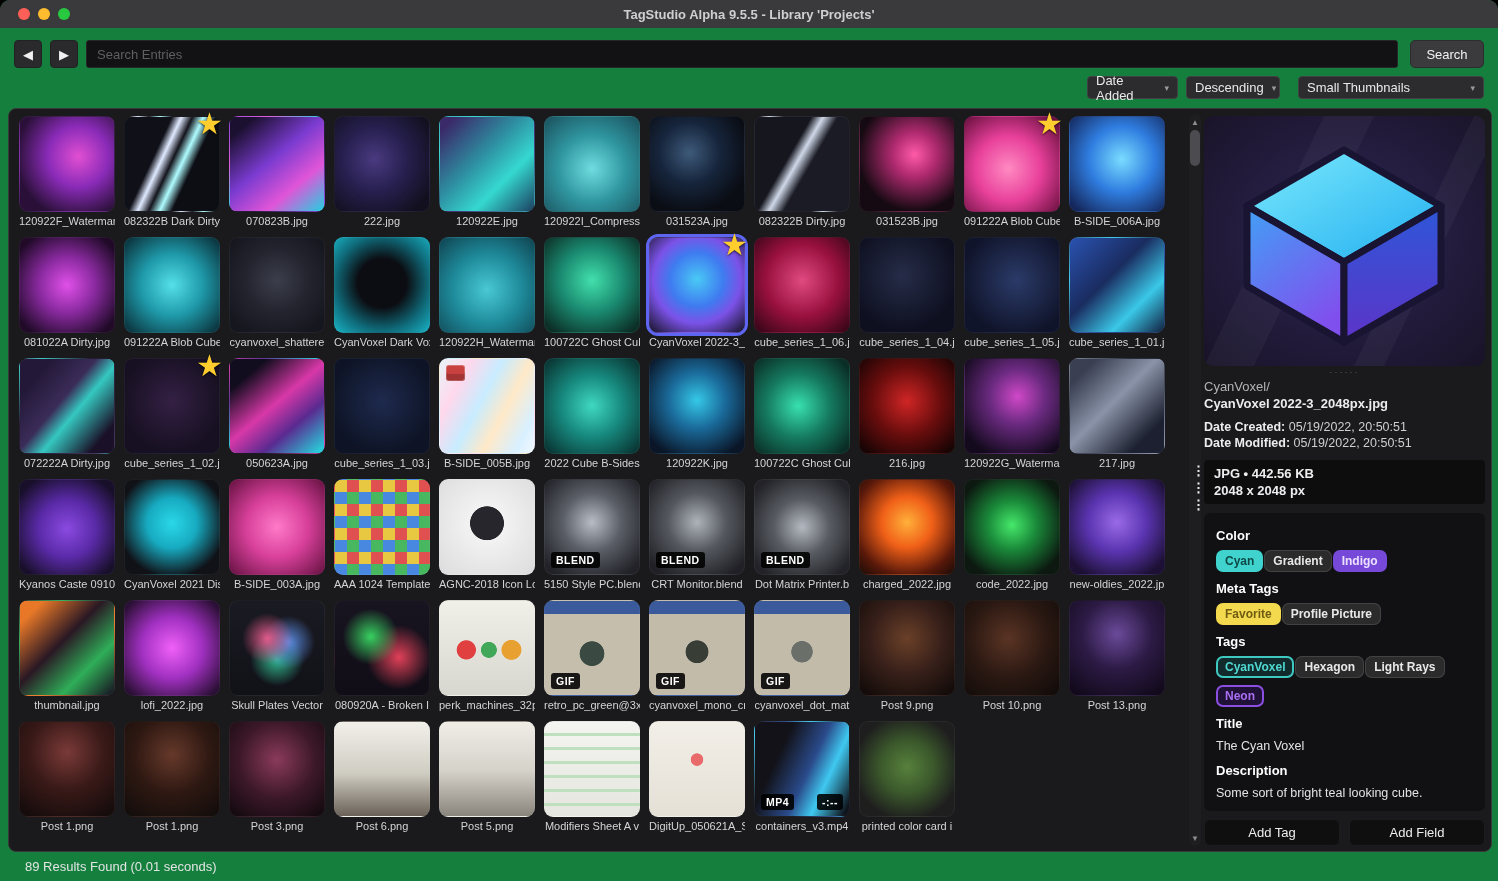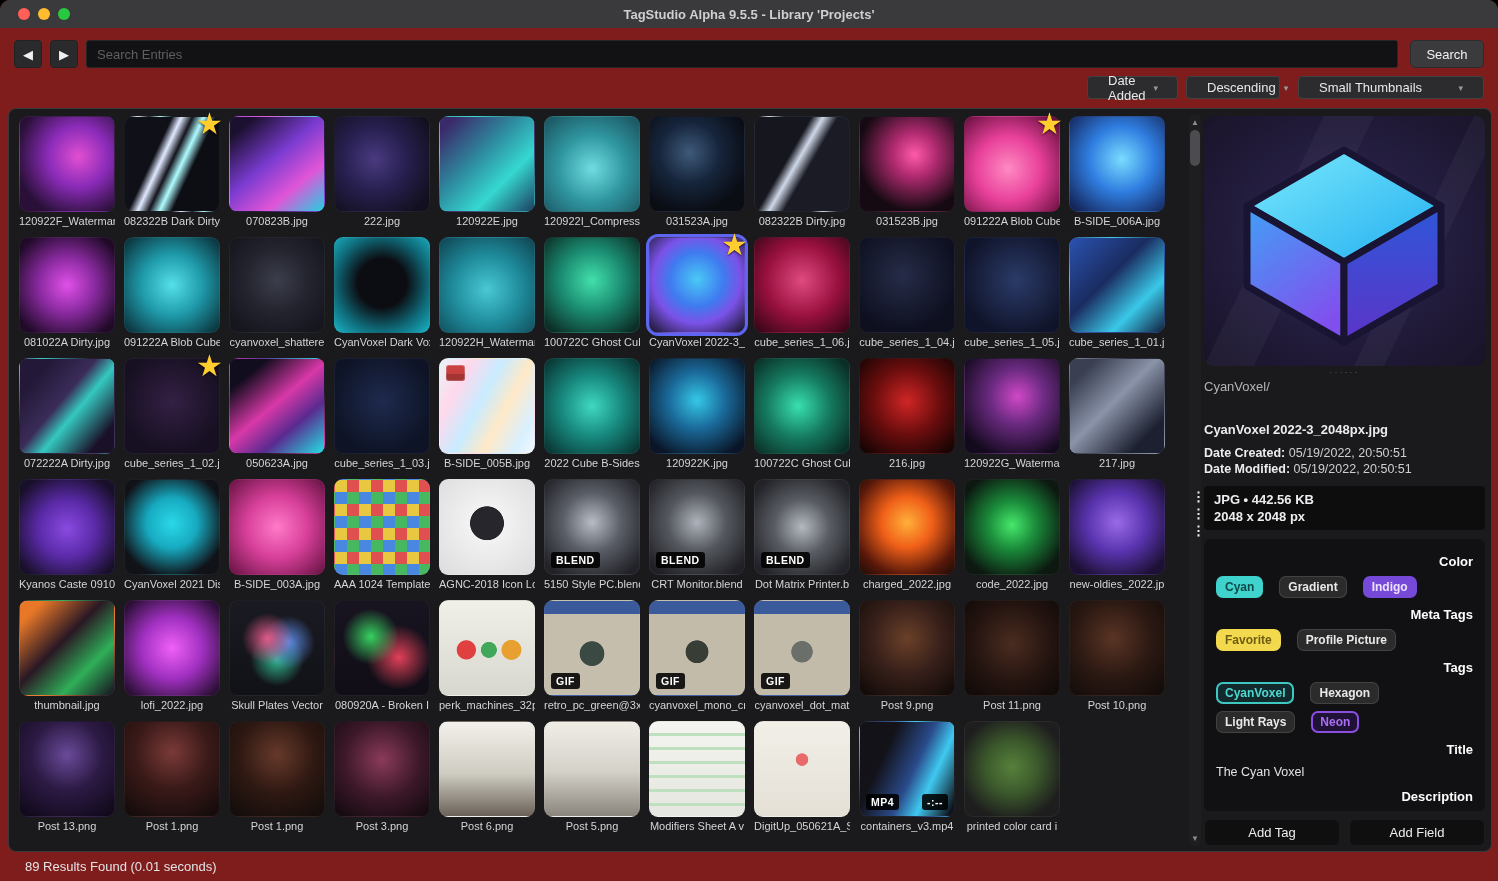--- a/index.html
+++ b/index.html
@@ -1,18 +1,18 @@
 <!DOCTYPE html>
 <html><head>
 <meta charset="utf-8">
 <style>
   * { margin:0; padding:0; box-sizing:border-box; }
   html,body { width:1498px; height:881px; background:#000; overflow:hidden;
     font-family:"Liberation Sans", sans-serif; }
-  .window { position:relative; width:1498px; height:881px; background:#7f1d1d;
+  .window { position:relative; width:1498px; height:881px; background:#15803d;
     border-radius:10px 10px 0 0; overflow:hidden; }
 
   
   .titlebar { position:absolute; top:0; left:0; width:100%; height:28px; background:#3a3a3c;
     display:flex; align-items:center; justify-content:center; }
   .tl { position:absolute; top:8px; width:12px; height:12px; border-radius:50%; }
   .tl.r { left:18px; } .tl.y { left:38px; } .tl.g { left:58px; }
   .title-text { font-size:13px; font-weight:bold; color:#cfcfd1; }
 
   
@@ -25,21 +25,21 @@
     font-size:13px; padding:0 10px; outline:none; font-family:"Liberation Sans",sans-serif; }
   .search-input::placeholder { color:#5f5f64; }
   .search-btn { position:absolute; top:40px; left:1410px; width:74px; height:28px;
     background:#3b3b3d; border:1px solid #2c2c2e; border-radius:5px; color:#f2f2f2; font-size:13px;
     display:flex; align-items:center; justify-content:center; }
 
   
   .sortbar { position:absolute; top:76px; right:14px; height:23px; display:flex; align-items:center; }
   .dropdown { height:23px; background:#2c2c2e; border:1px solid #414144; border-radius:4px;
     color:#e8e8e8; font-size:13px; display:flex; align-items:center; justify-content:space-between;
-    padding:0 20px; }
+    padding:0 8px; }
   .dd-date { width:91px; margin-left:0; }
   .dd-order { width:94px; margin-left:8px; }
   .dd-size { width:186px; margin-left:18px; }
   .caret { color:#9a9a9e; font-size:9px; margin-left:8px; }
 
   
   .main { position:absolute; top:108px; left:8px; width:1484px; height:744px;
     border:1px solid #39393b; border-radius:8px; background:#1a1a1c; }
 
   
@@ -68,34 +68,34 @@
   .sb-thumb { position:absolute; left:1px; top:16px; width:10px; height:36px; background:#4c4c50;
     border-radius:5px; }
 
   
   .panel { position:absolute; right:6px; top:7px; width:281px; height:730px;
     display:flex; flex-direction:column; }
   .preview { width:281px; height:250px; border-radius:9px; overflow:hidden; flex:none; }
   .drag-dots { height:12px; text-align:center; color:#5c5c60; font-size:9px; letter-spacing:2px;
     line-height:12px; flex:none; }
   .path-dir { font-size:13px; color:#b4b4b8; line-height:17px; }
-  .path-file { font-size:13px; font-weight:bold; color:#ececee; line-height:17px;margin-top:26px; }
+  .path-file { font-size:13px; font-weight:bold; color:#ececee; line-height:17px; }
   .dates { margin-top:7px; }
   .date-line { font-size:12.5px; color:#cfcfd1; line-height:16px; }
   .date-line b { color:#ececee; }
   .fileinfo { position:relative; margin-top:9px; background:#0d0d0e; border-radius:4px;
     padding:5px 10px; flex:none; }
   .fileinfo div { font-size:13px; font-weight:bold; color:#ededef; line-height:17px; }
   .v-handle { position:absolute; left:-12px; top:2px; width:6px; height:30px;
     color:#55555a; font-size:8px; line-height:5px; letter-spacing:0; }
   .fields { margin-top:9px; background:#111113; border-radius:6px; padding:6px 12px 12px 12px;
     flex:1; overflow:hidden; }
   .field { margin-top:9px; }
-  .field-name { font-size:13px; font-weight:bold; color:#fdfdfd; margin-bottom:7px;text-align:right; }
-  .field-tags { display:flex; flex-wrap:wrap; gap:7px 16px;text-align:center; }
+  .field-name { font-size:13px; font-weight:bold; color:#fdfdfd; margin-bottom:7px; }
+  .field-tags { display:flex; flex-wrap:wrap; gap:7px 1px;text-align:center; }
   .pill { border-radius:7px; padding:3px 9px; font-weight:bold; font-size:12px; line-height:16px;
     cursor:default; }
   .field-text { font-size:12.5px; color:#e2e2e4; line-height:16px; }
   .panel-buttons { margin-top:8px; display:flex; gap:9px; flex:none;justify-content:center; }
   .panel-btn { flex:1; height:27px; background:#0f0f10; border:1px solid #1c1c1e; border-radius:6px;
     color:#ededef; font-size:13px; display:flex; align-items:center; justify-content:center; }
 
   
   .statusbar { position:absolute; left:0; top:852px; width:100%; height:29px;
     display:flex; align-items:center; }
@@ -596,29 +596,20 @@
     <div class="cell-label">cyanvoxel_dot_mat</div>
   </div>
         <div class="cell">
     <div class="thumb" style="background:radial-gradient(circle at 50% 40%,#6a4028 0%,#38201a 48%,#140c0a 92%)">
       
       
       
       
     </div>
     <div class="cell-label">Post 9.png</div>
-  </div>
-        <div class="cell">
-    <div class="thumb" style="background:radial-gradient(circle at 50% 45%,#4a2c20 0%,#241410 56%,#0f0a08 96%)">
-      
-      
-      
-      
-    </div>
-    <div class="cell-label">Post 11.png</div>
   </div>
         <div class="cell">
     <div class="thumb" style="background:radial-gradient(circle at 46% 40%,#5a3424 0%,#2a1812 52%,#120c0a 95%)">
       
       
       
       
     </div>
     <div class="cell-label">Post 10.png</div>
   </div>

